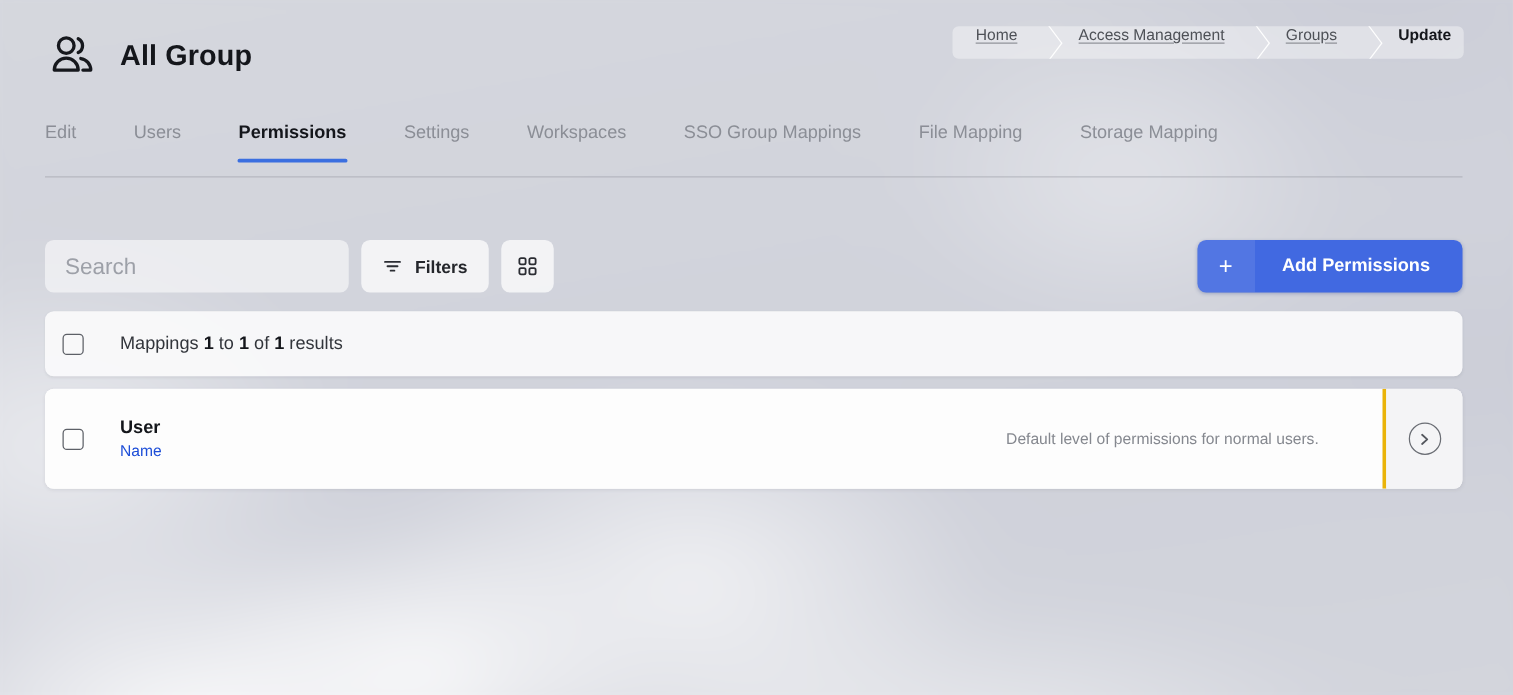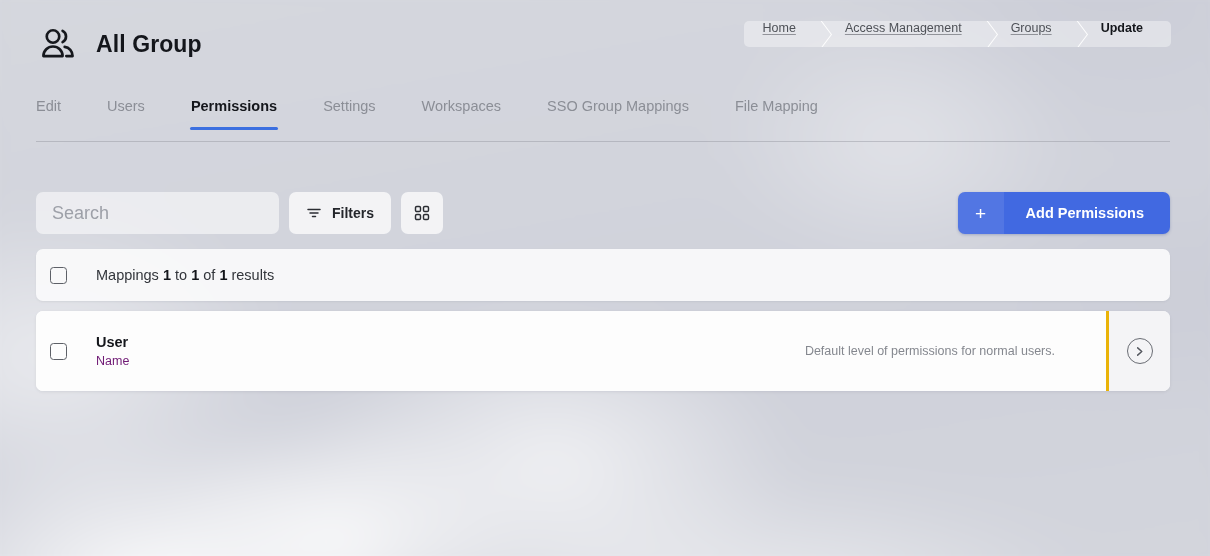--- a/index.html
+++ b/index.html
@@ -80,21 +80,21 @@
     color: #4e5157;
     white-space: nowrap;
     text-decoration: underline;
     text-decoration-color: rgba(78,81,87,0.55);
     text-underline-offset: 2px;
   }
   .crumb.last {
     color: #14161b;
     font-weight: bold;
     text-decoration: none;
-    padding-right: 28px;
+    padding-right: 10px;
   }
   .crumb-sep {
     width: 13px;
     position: relative;
     flex: 0 0 13px;
   }
   .crumb-sep::after {
     content: "";
     position: absolute;
     left: -2px; top: 4px;
@@ -282,21 +282,21 @@
     flex-direction: column;
     gap: 4px;
   }
   .row-title {
     font-size: 14.5px;
     font-weight: bold;
     color: #14161b;
   }
   .row-subtitle {
     font-size: 12.5px;
-    color: #701a75;
+    color: #1d4ed8;
   }
   .row-desc {
     margin-left: auto;
     font-size: 12.5px;
     color: #85888f;
     text-align: right;
     padding-right: 27px;
   }
   .row-action {
     width: 61px;
@@ -348,20 +348,21 @@
   </nav>
 
   <div class="tabs">
     <div class="tab">Edit</div>
     <div class="tab">Users</div>
     <div class="tab active">Permissions</div>
     <div class="tab">Settings</div>
     <div class="tab">Workspaces</div>
     <div class="tab">SSO Group Mappings</div>
     <div class="tab">File Mapping</div>
+    <div class="tab">Storage Mapping</div>
   </div>
 
   <div class="toolbar">
     <input class="search-input" type="text" placeholder="Search" style="">
 
     <div class="filters-btn">
       <span>
         <svg class="filter-icon" viewBox="0 0 16 16" fill="none" stroke="currentColor" stroke-width="1.5" stroke-linecap="round">
           <line x1="2" y1="4.5" x2="14" y2="4.5"></line>
           <line x1="4" y1="8" x2="12" y2="8"></line>

